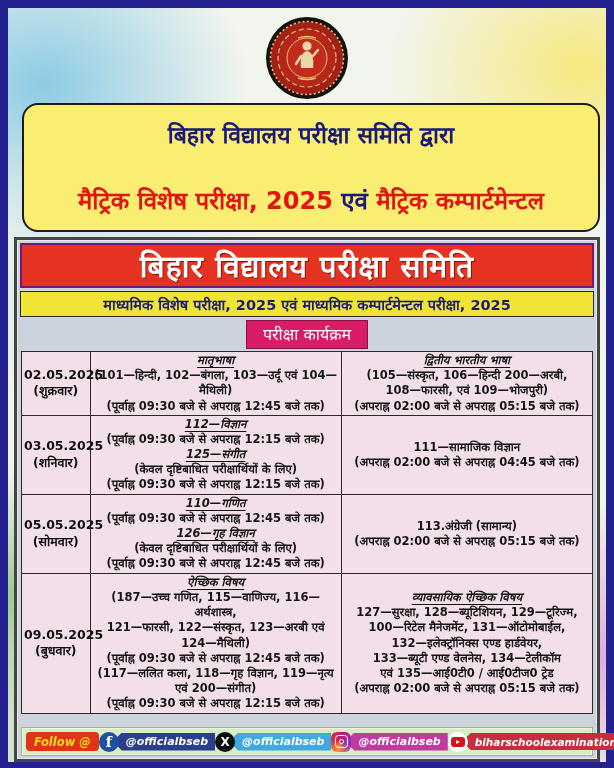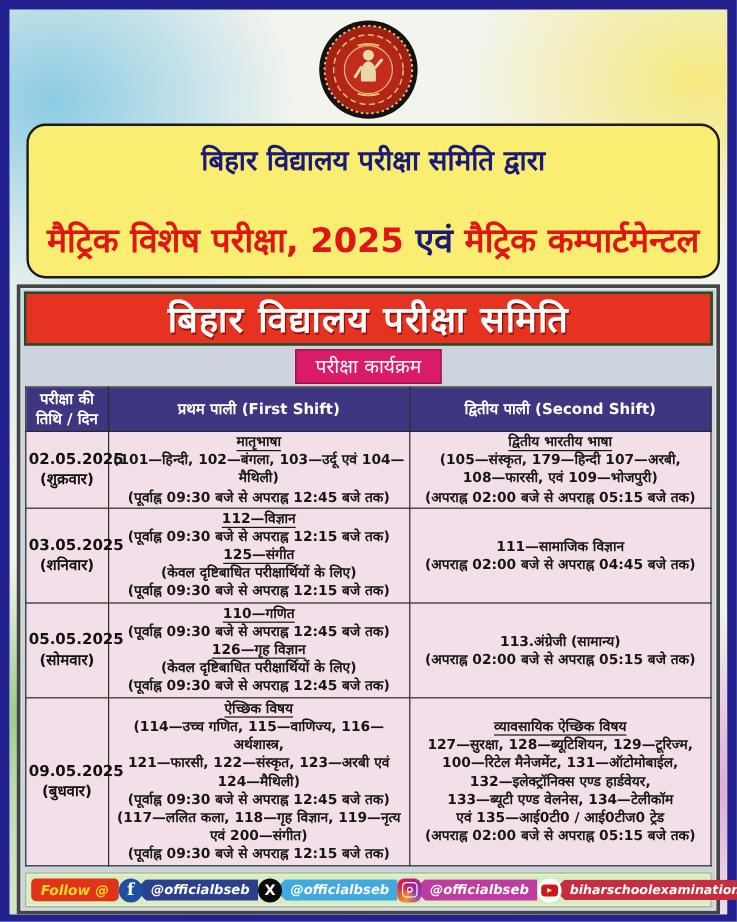--- a/index.html
+++ b/index.html
@@ -23,32 +23,32 @@
   
   .seal{position:absolute;top:8px;left:50%;transform:translateX(-50%);width:84px;height:84px;}
   
   .announce{
     position:absolute;left:14px;right:6px;top:95px;height:125px;
     background:#f9ee72;border:2.5px solid #1c1c1c;border-radius:16px;
     display:flex;flex-direction:column;justify-content:center;align-items:center;
     text-align:center;font-weight:bold;
   }
   .announce .l1{font-size:23px;color:#1c1a78;line-height:40px;}
-  .announce .l2,.announce .l3{font-size:28px;line-height:40px;margin-top:26px;}
+  .announce .l2,.announce .l3{font-size:24px;line-height:40px;margin-top:26px;}
   .red{color:#e01616;}
   .blue{color:#1c1a78;}
   
   .panel{
     position:absolute;left:6px;right:6px;top:229px;bottom:0px;
     background:#ccd3dc;border:3px solid #454545;
     box-shadow:inset 0 0 0 1px #e8e8ee;
     display:flex;flex-direction:column;
   }
   .board-banner{
-    margin:3px 3px 0 3px;height:41px;background:#e63220;border:2px solid #14532d;
+    margin:3px 3px 0 3px;height:41px;background:#e63220;border:2px solid #701a75;
     display:flex;align-items:center;justify-content:center;
     color:#ffffff;font-weight:bold;font-size:30px;letter-spacing:1px;
     text-shadow:1px 1px 0 #8a1208;
   }
   .sub-strip{
     margin:3px 3px 0 3px;height:24px;background:#f2e437;border:1.5px solid #2a2a2a;
     display:flex;align-items:center;justify-content:center;
     color:#1c1a78;font-weight:bold;font-size:14.5px;
   }
   .badge-row{display:flex;justify-content:center;margin-top:3px;}
@@ -58,21 +58,21 @@
   }
   
   table.sched{
     margin:2px 4px 0 4px;border-collapse:collapse;table-layout:fixed;
     width:calc(100% - 8px);
   }
   table.sched td,table.sched th{border:1.3px solid #2a2a2a;padding:1px 2px;text-align:center;vertical-align:middle;}
   th.hd{background:#3e3680;color:#ffffff;font-size:12.5px;font-weight:bold;height:34px;line-height:1.25;}
   td.cell{background:#f2dfe9;color:#161616;font-weight:bold;font-size:11.5px;line-height:1.32;}
   td.datecell{background:#f2dfe9;color:#111;font-weight:bold;font-size:12.5px;line-height:1.3;}
-  .u{text-decoration:underline;text-underline-offset:2.5px;}
+  .u{text-decoration:underline;text-underline-offset:2.5px;font-style:italic;}
   .col-date{width:12%;}
   .col-shift{width:44%;}
   
   .footer{
     margin:3px 4px 3px 4px;height:27px;background:#d9ecc3;
     border:1px solid #9db87d;box-shadow:inset 0 0 0 1px #eef6e2;
     display:flex;align-items:center;justify-content:space-between;padding:0 4px;
   }
   .follow{
     background:#e03418;color:#ffd91e;font-weight:bold;font-style:italic;
@@ -122,53 +122,46 @@
 
   <div class="announce">
     <div class="l1">बिहार विद्यालय परीक्षा समिति द्वारा</div>
     <div class="l2"><span class="red">मैट्रिक विशेष परीक्षा, 2025 </span><span class="blue">एवं </span><span class="red">मैट्रिक कम्पार्टमेन्टल</span></div>
   </div>
 
   <div class="panel">
 
     <div class="board-banner">बिहार विद्यालय परीक्षा समिति</div>
 
+    <div class="sub-strip">माध्यमिक विशेष परीक्षा, 2025 एवं माध्यमिक कम्पार्टमेन्टल परीक्षा, 2025</div>
 
     <div class="badge-row">
       <div class="badge">परीक्षा कार्यक्रम</div>
     </div>
 
     <table class="sched">
       <colgroup>
           <col class="col-date">
           <col class="col-shift">
           <col class="col-shift">
         </colgroup>
       <tbody>
-          <tr>
-        <th class="hd">
-          <div>परीक्षा की</div>
-          <div>तिथि / दिन</div>
-        </th>
-        <th class="hd">प्रथम पाली (First Shift)</th>
-        <th class="hd">द्वितीय पाली (Second Shift)</th>
-      </tr>
       <tr style="height:62px;">
         <td class="datecell">
           <div>02.05.2025</div>
           <div>(शुक्रवार)</div>
         </td>
         <td class="cell">
               <div><span class="u">मातृभाषा</span></div>
               <div>(101—हिन्दी, 102—बंगला, 103—उर्दू एवं 104—मैथिली)</div>
               <div>(पूर्वाह्न 09:30 बजे से अपराह्न 12:45 बजे तक)</div>
             </td>
         <td class="cell">
               <div><span class="u">द्वितीय भारतीय भाषा</span></div>
-              <div>(105—संस्कृत, 179—हिन्दी 107—अरबी,</div>
+              <div>(105—संस्कृत, 106—हिन्दी 200—अरबी,</div>
               <div>108—फारसी, एवं 109—भोजपुरी)</div>
               <div>(अपराह्न 02:00 बजे से अपराह्न 05:15 बजे तक)</div>
             </td>
       </tr>
       <tr style="height:79px;">
         <td class="datecell">
           <div>03.05.2025</div>
           <div>(शनिवार)</div>
         </td>
         <td class="cell">
@@ -200,21 +193,21 @@
               <div>(अपराह्न 02:00 बजे से अपराह्न 05:15 बजे तक)</div>
             </td>
       </tr>
       <tr style="height:140px;">
         <td class="datecell">
           <div>09.05.2025</div>
           <div>(बुधवार)</div>
         </td>
         <td class="cell">
               <div><span class="u">ऐच्छिक विषय</span></div>
-              <div>(114—उच्च गणित, 115—वाणिज्य, 116—अर्थशास्त्र,</div>
+              <div>(187—उच्च गणित, 115—वाणिज्य, 116—अर्थशास्त्र,</div>
               <div>121—फारसी, 122—संस्कृत, 123—अरबी एवं</div>
               <div>124—मैथिली)</div>
               <div>(पूर्वाह्न 09:30 बजे से अपराह्न 12:45 बजे तक)</div>
               <div>(117—ललित कला, 118—गृह विज्ञान, 119—नृत्य</div>
               <div>एवं 200—संगीत)</div>
               <div>(पूर्वाह्न 09:30 बजे से अपराह्न 12:15 बजे तक)</div>
             </td>
         <td class="cell">
               <div><span class="u">व्यावसायिक ऐच्छिक विषय</span></div>
               <div>127—सुरक्षा, 128—ब्यूटिशियन, 129—टूरिज्म,</div>

